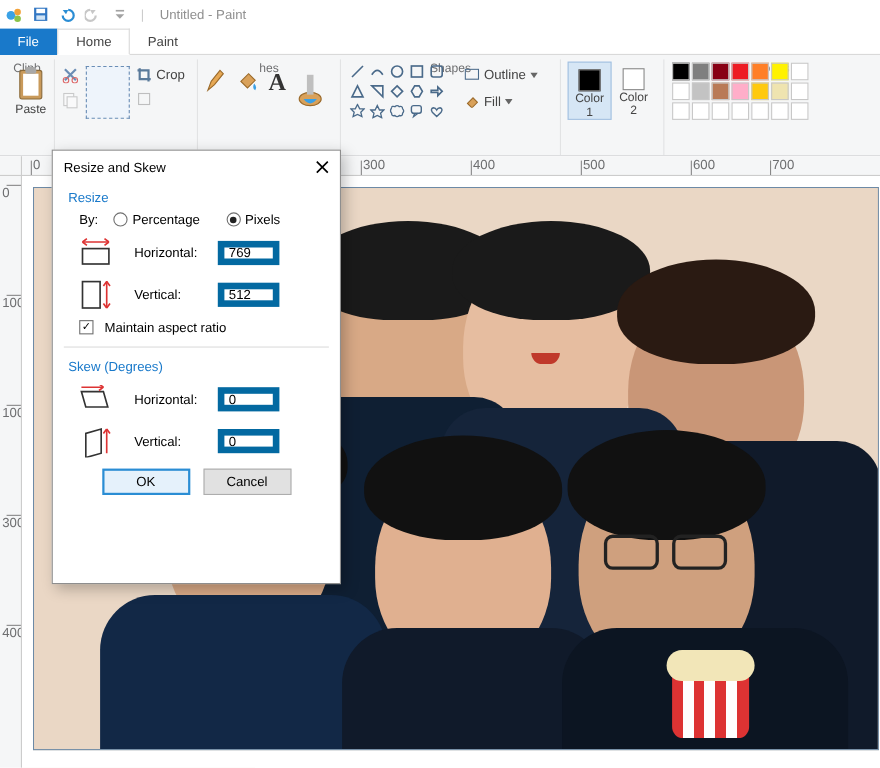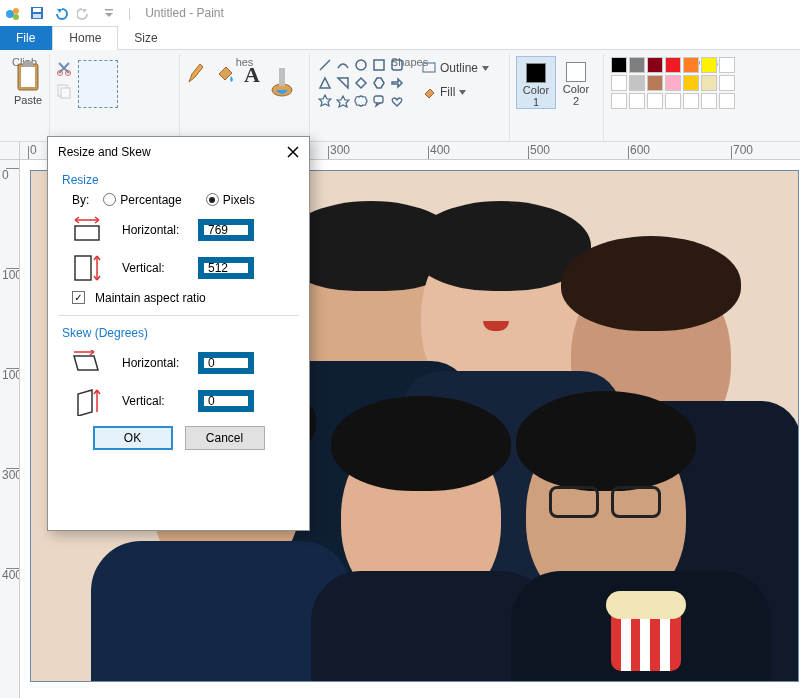--- a/index.html
+++ b/index.html
@@ -112,21 +112,21 @@
         </svg>
     </span>
     <span class="sep">|</span>
     <span class="titletxt">Untitled - Paint</span>
   </div>
 </div>
 
 <div class="tabs">
   <div class="tab file">File</div>
   <div class="tab active">Home</div>
-  <div class="tab">Size</div>
+  <div class="tab">Paint</div>
 </div>
 
 <div class="ribbon">
   <div class="group" style="width:50px">
     <div class="body">
       <div class="bigbtn">
         <div class="bicon">
           <svg width="26" height="32">
               <rect x="3" y="4" width="20" height="26" rx="2" fill="#c99a5b" stroke="#8a6a3a"></rect>
               <rect x="6" y="7" width="14" height="20" fill="#fff"></rect>
@@ -146,20 +146,33 @@
               <path d="M3 3 L13 13 M13 3 L3 13" stroke="#6a8db5" stroke-width="2"></path>
               <circle cx="4" cy="13" r="2.5" fill="none" stroke="#d66"></circle>
               <circle cx="12" cy="13" r="2.5" fill="none" stroke="#d66"></circle>
             </svg></span>
         <span style="opacity:.4"><svg width="16" height="16">
               <rect x="2" y="2" width="9" height="11" fill="#fff" stroke="#888"></rect>
               <rect x="5" y="5" width="9" height="10" fill="#fff" stroke="#888"></rect>
             </svg></span>
       </div>
       <div style="width:40px; height:48px; border:1px dashed #6a8db5; margin-top:4px; background:#eef4fb;"></div>
+      <div style="display:flex; flex-direction:column; gap:2px; padding-top:2px;">
+        <div class="miniitem">
+          <svg width="14" height="14">
+              <path d="M3 1 V11 H13 M1 3 H11 V13" stroke="#5a7a9a" stroke-width="2" fill="none"></path>
+            </svg>
+          <span>Crop</span>
+        </div>
+        <div class="miniitem" style="opacity:.5">
+          <svg width="14" height="14">
+              <rect x="2" y="2" width="10" height="10" fill="none" stroke="#888"></rect>
+            </svg>
+        </div>
+      </div>
     </div>
     <div class="glabel"></div>
   </div>
 
   <div class="group" style="width:130px">
     <div class="body" style="gap:8px; padding-top:6px; align-items:flex-start;">
       <span><svg width="20" height="24">
             <path d="M3 20 L6 12 L14 2 L17 5 L9 15 Z" fill="#e6a855" stroke="#9b6a2a"></path>
           </svg></span>
       <span><svg width="22" height="22">
@@ -317,21 +330,21 @@
         <span class="num">400</span>
       </div>
     <div class="tick htick" style="left:508px">
         <div class="htline"></div>
         <span class="num">500</span>
       </div>
     <div class="tick htick" style="left:608px">
         <div class="htline"></div>
         <span class="num">600</span>
       </div>
-    <div class="tick htick" style="left:711px">
+    <div class="tick htick" style="left:680px">
         <div class="htline"></div>
         <span class="num">700</span>
       </div>
   </div>
   <div class="vruler">
     <div class="tick vtick" style="top:8px">
         <div class="vtline"></div>
         <span class="num">0</span>
       </div>
     <div class="tick vtick" style="top:108px">

